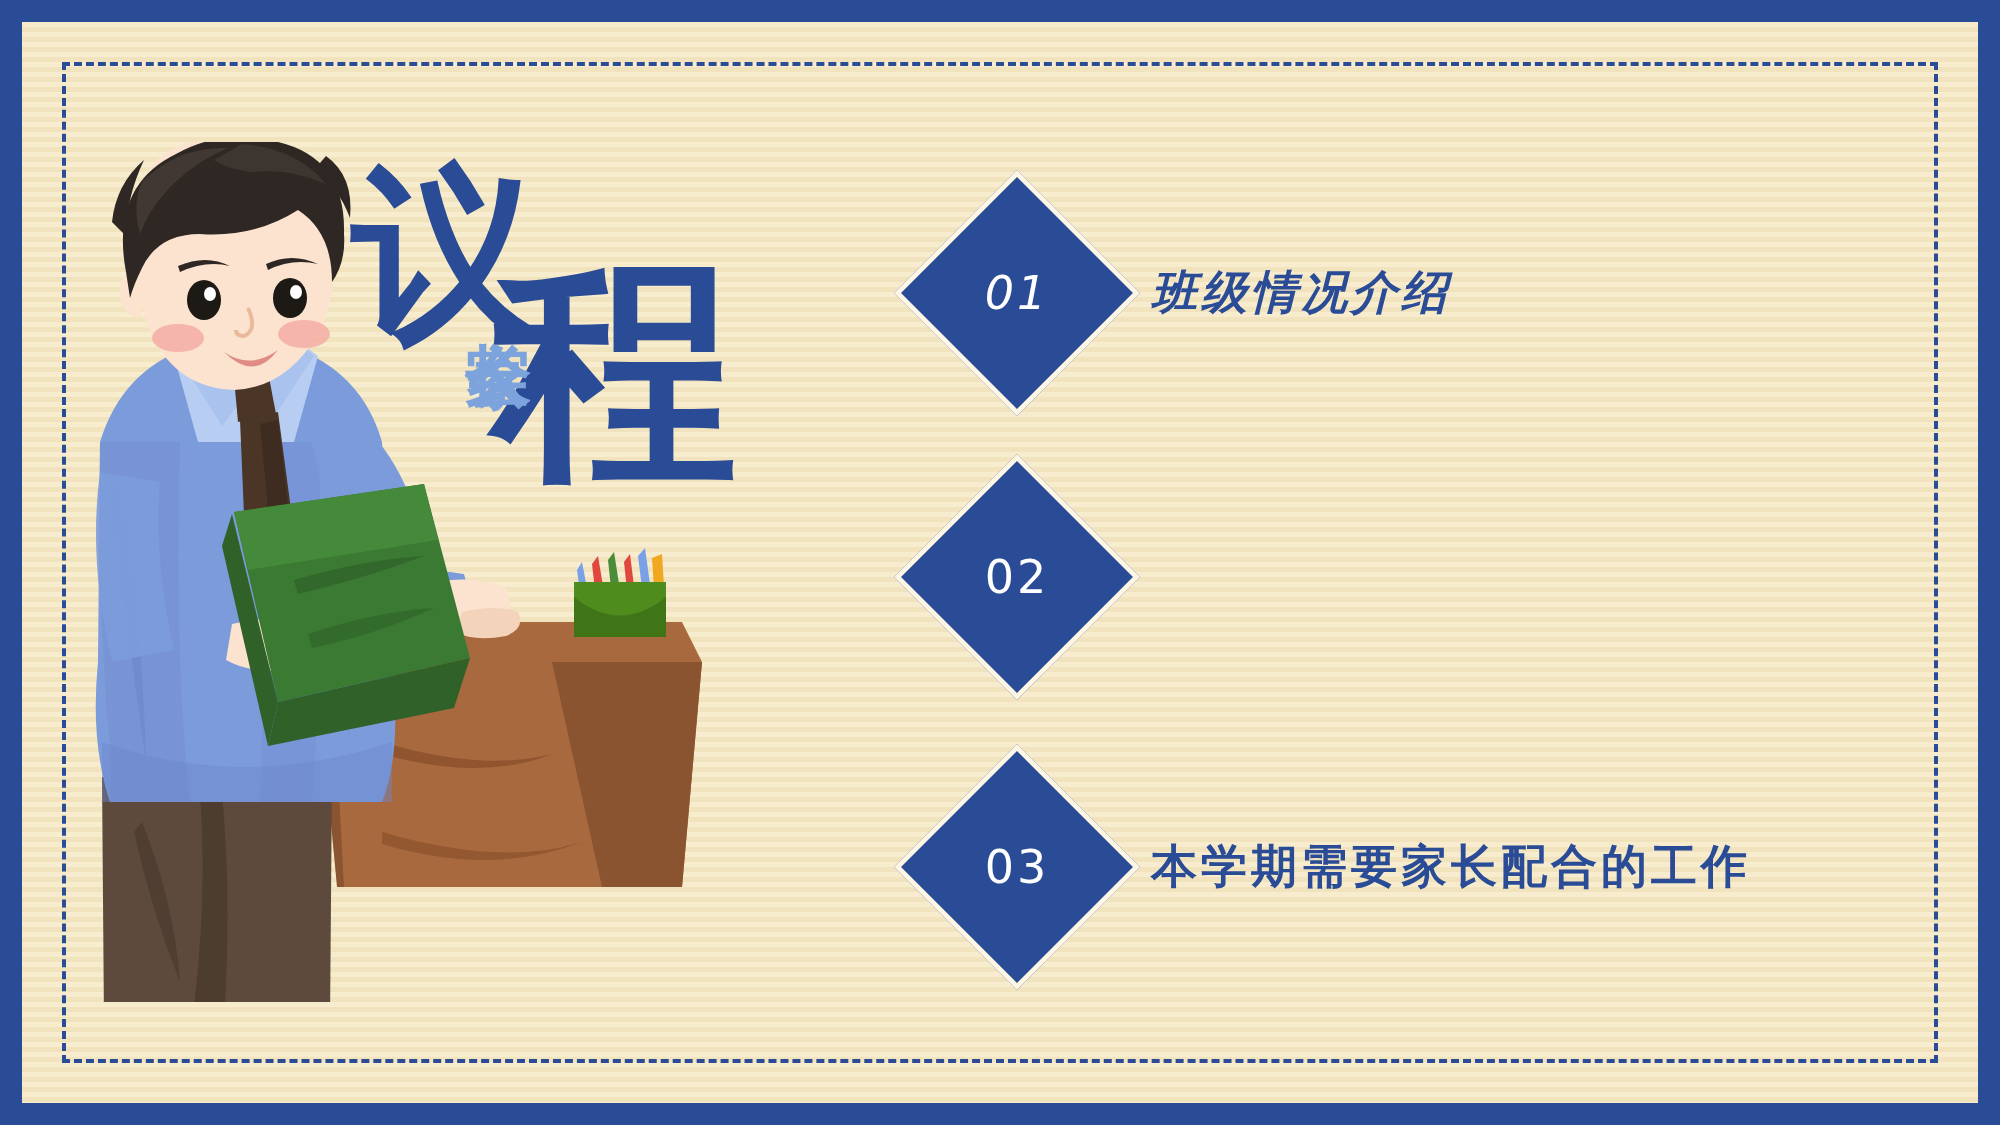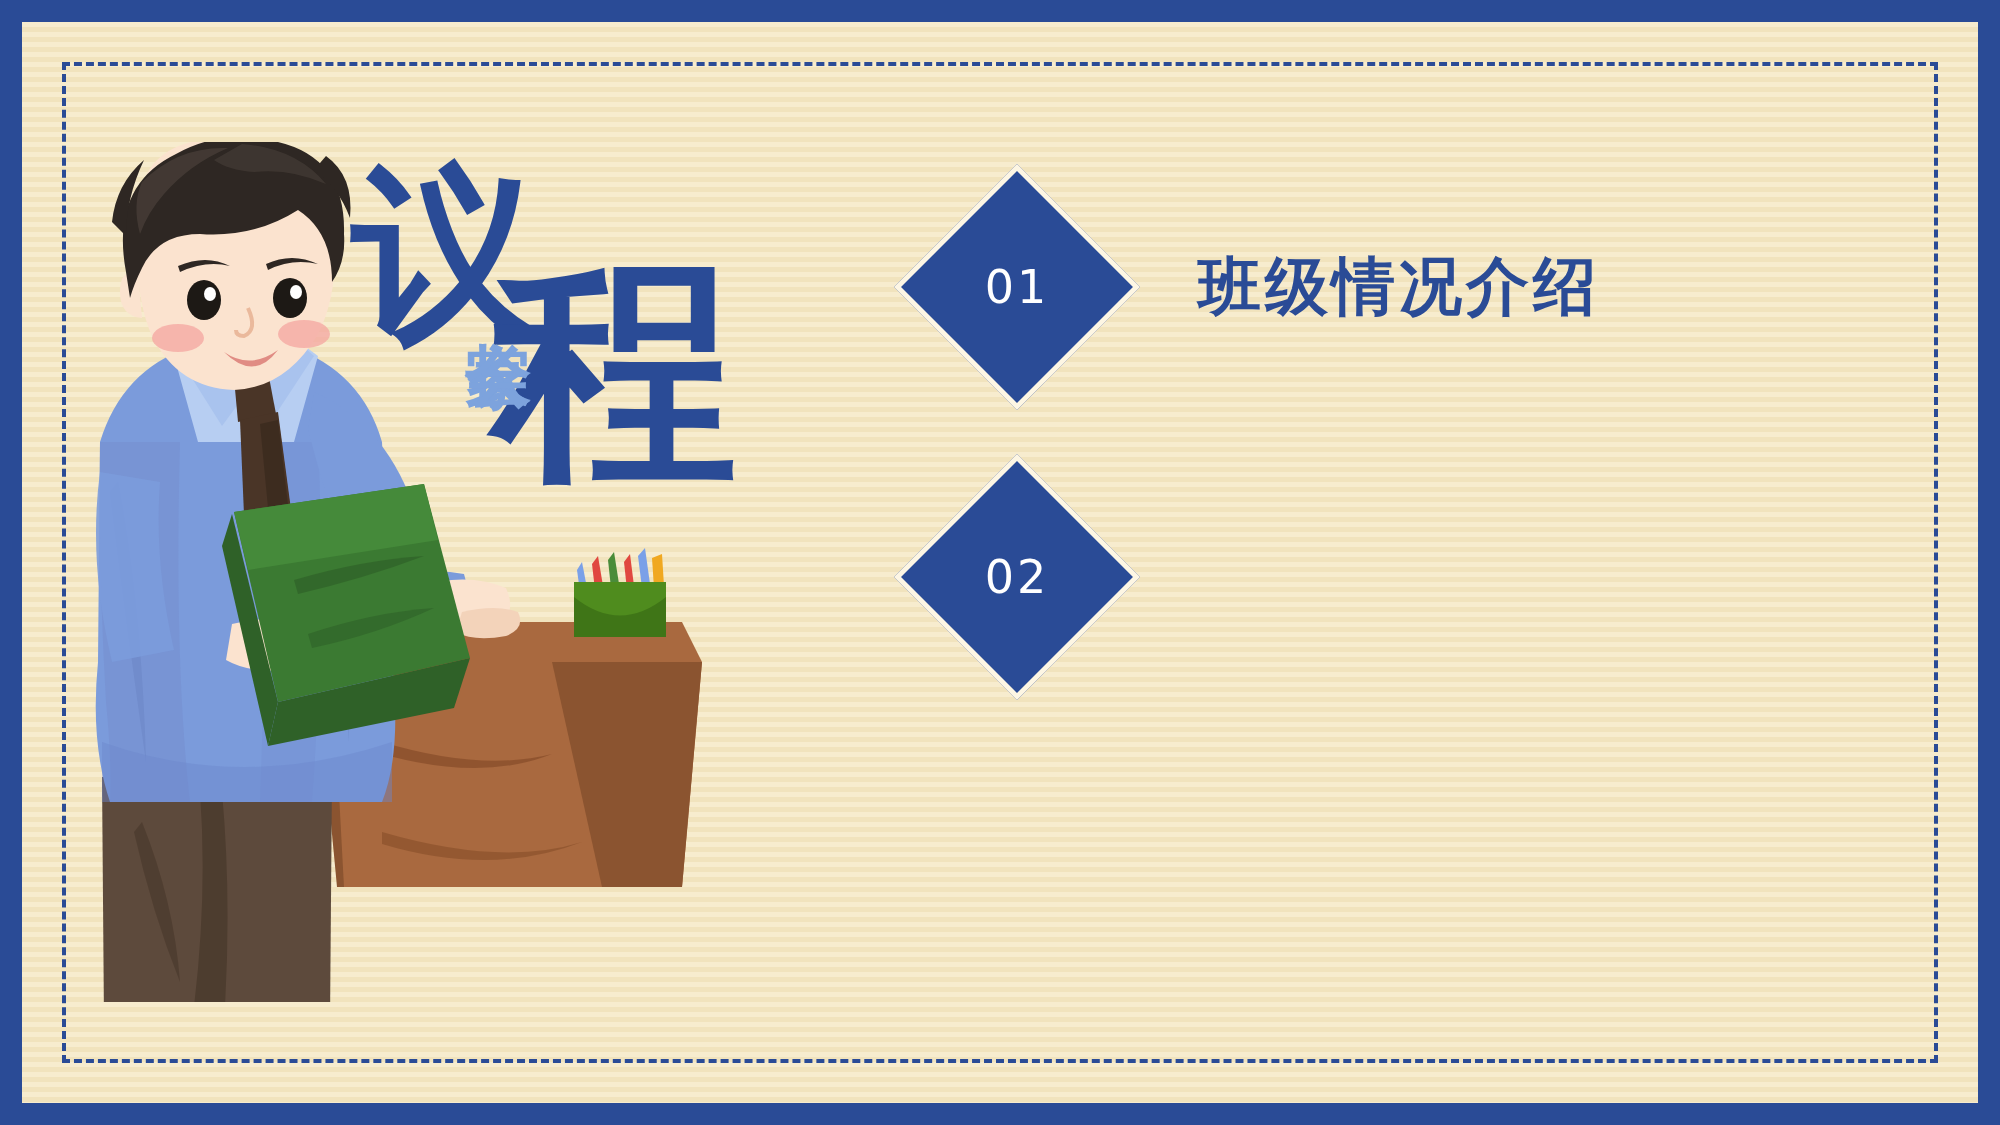--- a/index.html
+++ b/index.html
@@ -29,33 +29,33 @@
       font-family:"DejaVu Sans","Liberation Sans",sans-serif;}
   .t-yi{left:0px;top:0px;font-size:185px;}
   .t-cheng{left:140px;top:85px;font-size:245px;}
   .t-vert{position:absolute;left:115px;top:125px;color:#7da3dd;font-size:66px;
      line-height:0.96;writing-mode:vertical-rl;letter-spacing:2px;font-weight:bold;
      font-family:"DejaVu Sans","Liberation Sans",sans-serif;}
 
   
   .agenda{position:absolute;left:880px;top:140px;width:1040px;height:850px;}
   .row{position:absolute;left:0;display:flex;align-items:center;height:230px;}
-  .row-1{top:10px;}
+  .row-1{top:16px;font-style:italic;}
   .row-2{top:300px;gap:34px;}
   .row-3{top:590px;}
 
   .diamond-wrap{position:relative;width:230px;height:230px;flex:0 0 230px;}
   .diamond{position:absolute;left:28px;top:28px;width:174px;height:174px;
       background:#2a4b96;transform:rotate(45deg);
       border:5px solid #fdf6e4;box-sizing:border-box;}
   .dnum{position:absolute;left:0;top:0;width:230px;height:230px;
       display:flex;align-items:center;justify-content:center;
       color:#ffffff;font-size:46px;letter-spacing:3px;
       font-family:"DejaVu Sans","Liberation Sans",sans-serif;}
-  .rlabel{margin-left:66px;color:#2a4b96;font-size:63px;font-weight:bold;
+  .rlabel{margin-left:19px;color:#2a4b96;font-size:46px;font-weight:bold;
       letter-spacing:4px;white-space:nowrap;
       font-family:"DejaVu Sans","Liberation Sans",sans-serif;}
 </style>
 </head>
 <body>
 
 <div class="slide">
   <div class="canvas">
 
     <div class="dashed-frame"></div>
@@ -178,16 +178,23 @@
         <div class="rlabel">班级情况介绍</div>
       </div>
 
       <div class="row row-2">
         <div class="diamond-wrap">
           <div class="diamond"></div>
           <div class="dnum">02</div>
         </div>
       </div>
 
+      <div class="row row-3">
+        <div class="diamond-wrap">
+          <div class="diamond"></div>
+          <div class="dnum">03</div>
+        </div>
+        <div class="rlabel">本学期需要家长配合的工作</div>
+      </div>
 
     </div>
   </div>
 </div>
 
 </body></html>

